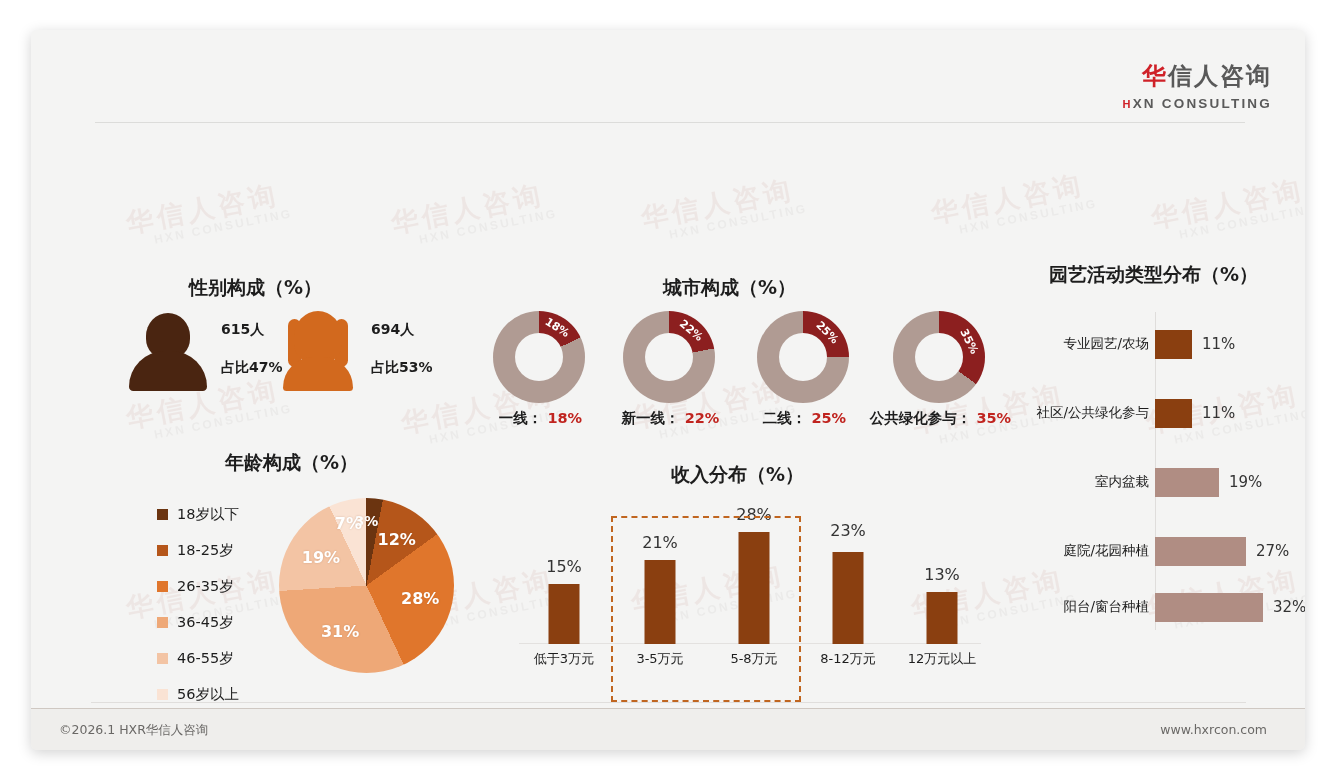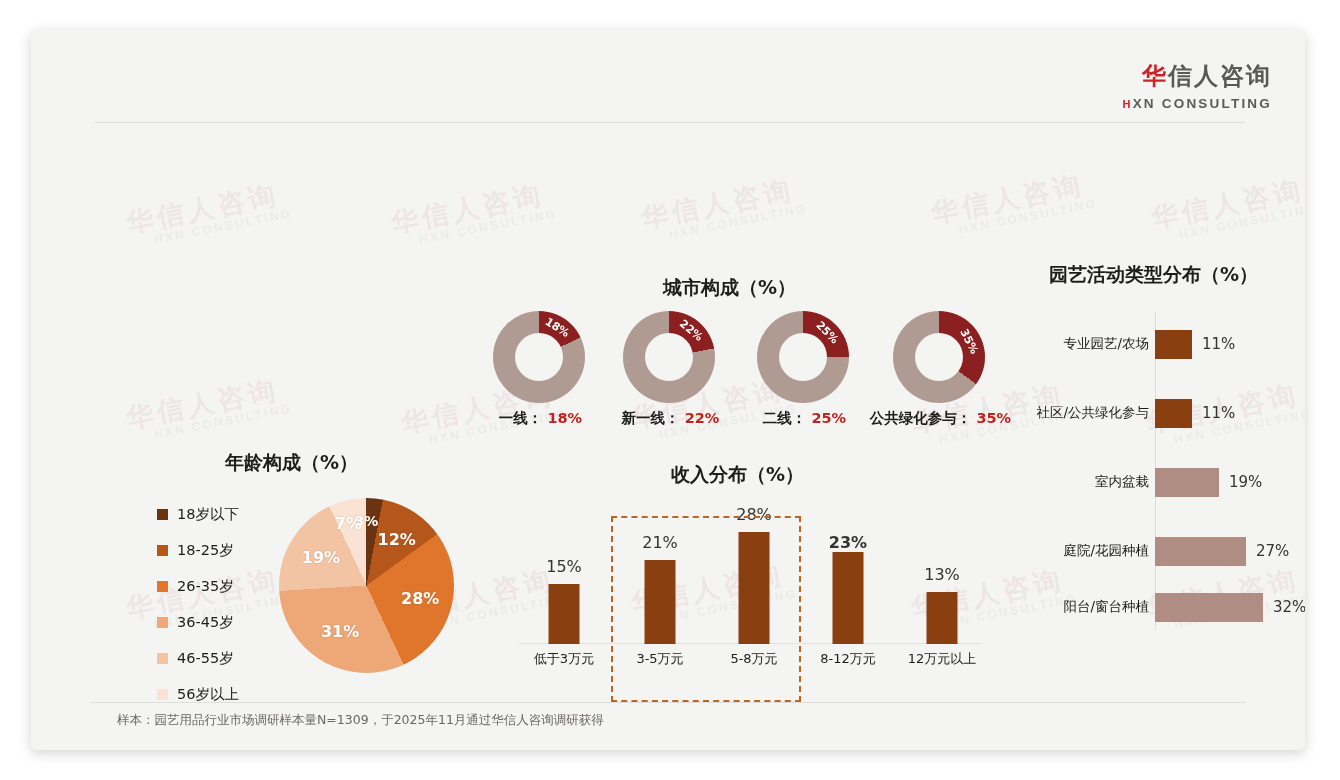--- a/index.html
+++ b/index.html
@@ -271,20 +271,47 @@
           <span class="red">华</span><span class="gray">信人咨询</span>
         </div>
         <div class="logo-en">
           <span class="tiny-red">H</span><span>XN CONSULTING</span>
         </div>
       </div>
       <div class="header-rule"></div>
     </div>
 
 
+    <div class="gender">
+      <div class="sec-title">性别构成（%）</div>
+
+      <div class="g-item g-male">
+        <div class="person">
+          <div class="head" style="background:#4a2511"></div>
+          <div class="body" style="background:#4a2511"></div>
+        </div>
+        <div class="g-text">
+          <div class="g-count">615人</div>
+          <div class="g-share">占比47%</div>
+        </div>
+      </div>
+
+      <div class="g-item g-female">
+        <div class="person female">
+          <div class="hairL" style="background:#d2691e"></div>
+          <div class="hairR" style="background:#d2691e"></div>
+          <div class="head" style="background:#d2691e"></div>
+          <div class="body" style="background:#d2691e"></div>
+        </div>
+        <div class="g-text">
+          <div class="g-count">694人</div>
+          <div class="g-share">占比53%</div>
+        </div>
+      </div>
+    </div>
 
     <div class="city">
       <div class="sec-title">城市构成（%）</div>
       <div id="donutHost">
           <div class="donut-wrap" style="left: 22px;">
             <div class="donut" style="background: conic-gradient(rgb(140, 31, 31) 0deg, rgb(140, 31, 31) 64.8deg, rgb(176, 155, 147) 64.8deg, rgb(176, 155, 147) 360deg);">
               <div class="seg-label" style="left: 51.2181px; top: 10.2929px; transform: rotate(32.4deg);">18%</div>
             </div>
             <div class="donut-cap"><span>一线：</span><span class="val"> 18%</span></div>
           </div>
@@ -366,21 +393,21 @@
               <div class="inc-val" style="bottom: 92px;">21%</div>
               <div class="inc-cat" style="position: absolute; bottom: -32px;">3-5万元</div>
             </div>
             <div class="inc-col" style="left: 198px;">
               <div class="inc-bar" style="height: 112px; background: rgb(138, 63, 16);"></div>
               <div class="inc-val" style="bottom: 120px;">28%</div>
               <div class="inc-cat" style="position: absolute; bottom: -32px;">5-8万元</div>
             </div>
             <div class="inc-col" style="left: 292px;">
               <div class="inc-bar" style="height: 92px; background: rgb(138, 63, 16);"></div>
-              <div class="inc-val" style="bottom: 92px; font-weight: bold;">23%</div>
+              <div class="inc-val" style="bottom: 104px;">23%</div>
               <div class="inc-cat" style="position: absolute; bottom: -32px;">8-12万元</div>
             </div>
             <div class="inc-col" style="left: 386px;">
               <div class="inc-bar" style="height: 52px; background: rgb(138, 63, 16);"></div>
               <div class="inc-val" style="bottom: 60px;">13%</div>
               <div class="inc-cat" style="position: absolute; bottom: -32px;">12万元以上</div>
             </div>
           </div>
       </div>
     </div>
@@ -412,15 +439,19 @@
           <div class="act-row" style="top: 331px;">
             <div class="act-name">阳台/窗台种植</div>
             <div class="act-bar" style="width: 108px; background: rgb(176, 141, 131);"></div>
             <div class="act-val" style="left: 242px;">32%</div>
           </div>
         </div>
     </div>
 
     <div class="foot-rule"></div>
     <div class="footnote">样本：园艺用品行业市场调研样本量N=1309，于2025年11月通过华信人咨询调研获得</div>
+    <div class="footer-bar">
+      <div class="footer-left">©2026.1 HXR华信人咨询</div>
+      <div class="footer-right">www.hxrcon.com</div>
+    </div>
 
   </div>
 </div>
 
 </body></html>

